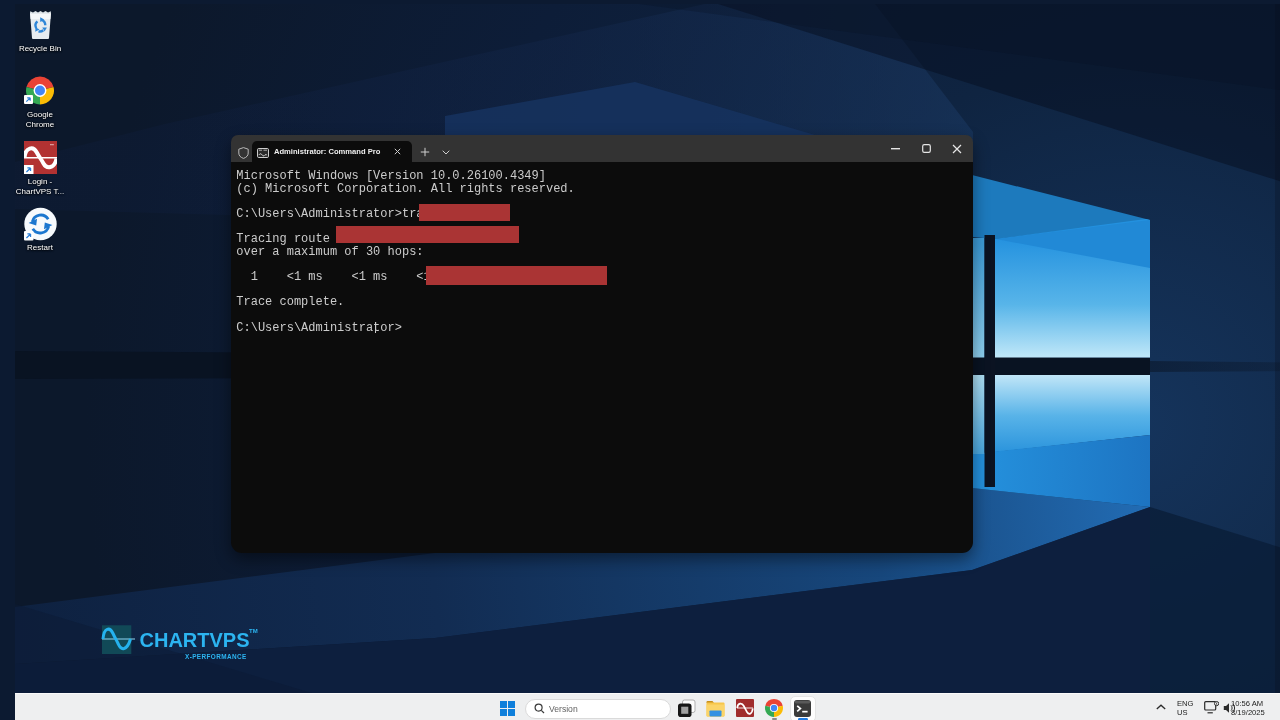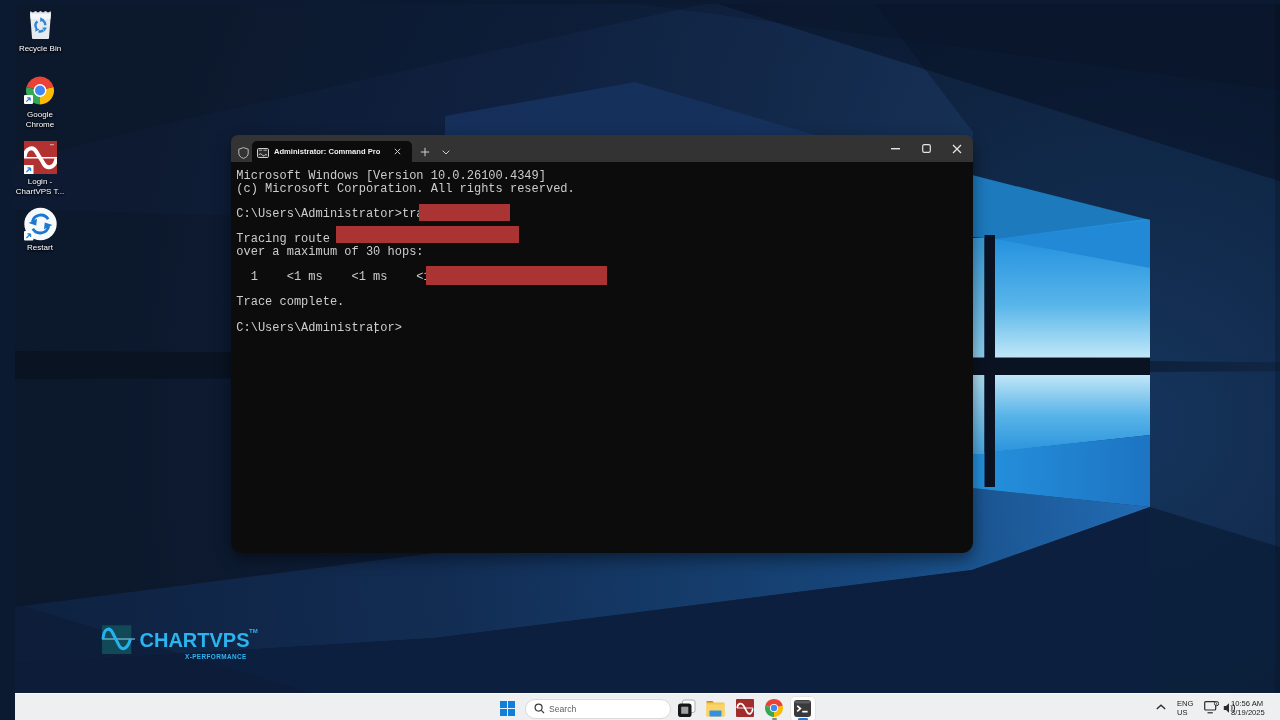--- a/index.html
+++ b/index.html
@@ -235,21 +235,21 @@
     <rect x="8" y="0" width="7" height="7" fill="#0f7fdb"></rect>
     <rect x="0" y="8" width="7" height="7" fill="#0f7fdb"></rect>
     <rect x="8" y="8" width="7" height="7" fill="#0f7fdb"></rect>
   </svg>
 
   <div class="abs" style="left:510px;top:694.5px;width:146px;height:20px;background:#fff;border:1px solid #dadada;border-radius:10.5px;box-sizing:border-box;"></div>
   <svg class="abs" style="left:519px;top:699px" width="11" height="11" viewBox="0 0 11 11">
     <circle cx="4.6" cy="4.6" r="3.5" fill="none" stroke="#3b3b3b" stroke-width="1.2"></circle>
     <path d="M7.3,7.3 L10,10" stroke="#3b3b3b" stroke-width="1.2"></path>
   </svg>
-  <div class="abs" style="left:534px;top:699.5px;font-size:8.6px;color:#616161;">Search</div>
+  <div class="abs" style="left:534px;top:699.5px;font-size:8.6px;color:#616161;">Version</div>
 
   <svg class="abs" style="left:662px;top:695px" width="19" height="19" viewBox="0 0 19 19">
     <rect x="5.5" y="1" width="12.5" height="12.5" rx="2" fill="#fcfcfc" stroke="#a8a8a8" stroke-width="0.9"></rect>
     <rect x="1" y="4.5" width="13.5" height="13.5" rx="2.8" fill="#161616"></rect>
     <rect x="4.2" y="7.7" width="7.1" height="7.1" fill="#a0a0a0"></rect>
   </svg>
 
   <svg class="abs" style="left:691px;top:696px" width="19" height="17" viewBox="0 0 19 17">
     <path d="M0.5,2 Q0.5,1 1.5,1 L6.5,1 L8,3 L0.5,3 Z" fill="#c78f1c"></path>
     <rect x="0.5" y="2.6" width="18" height="13.8" rx="1" fill="#f7c64b"></rect>

